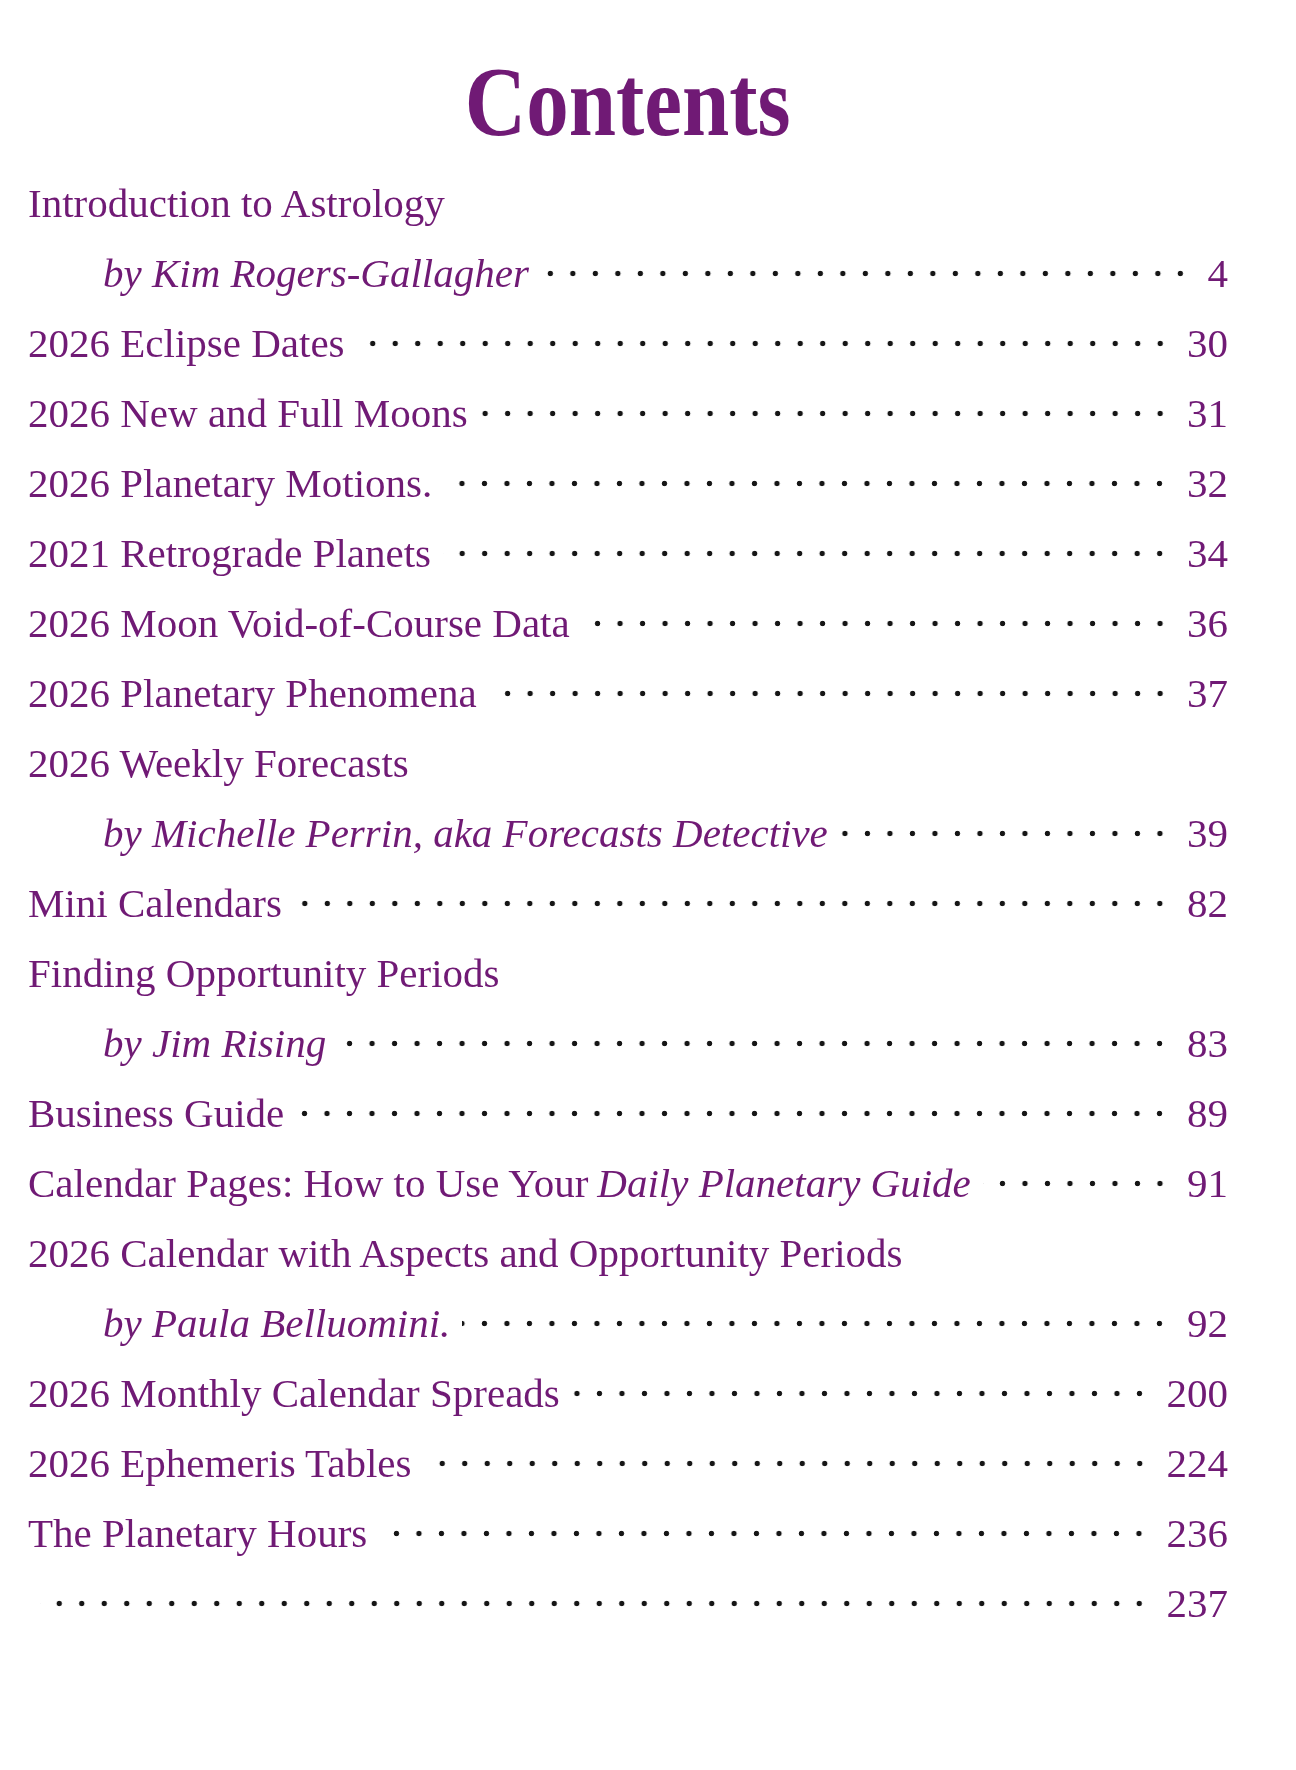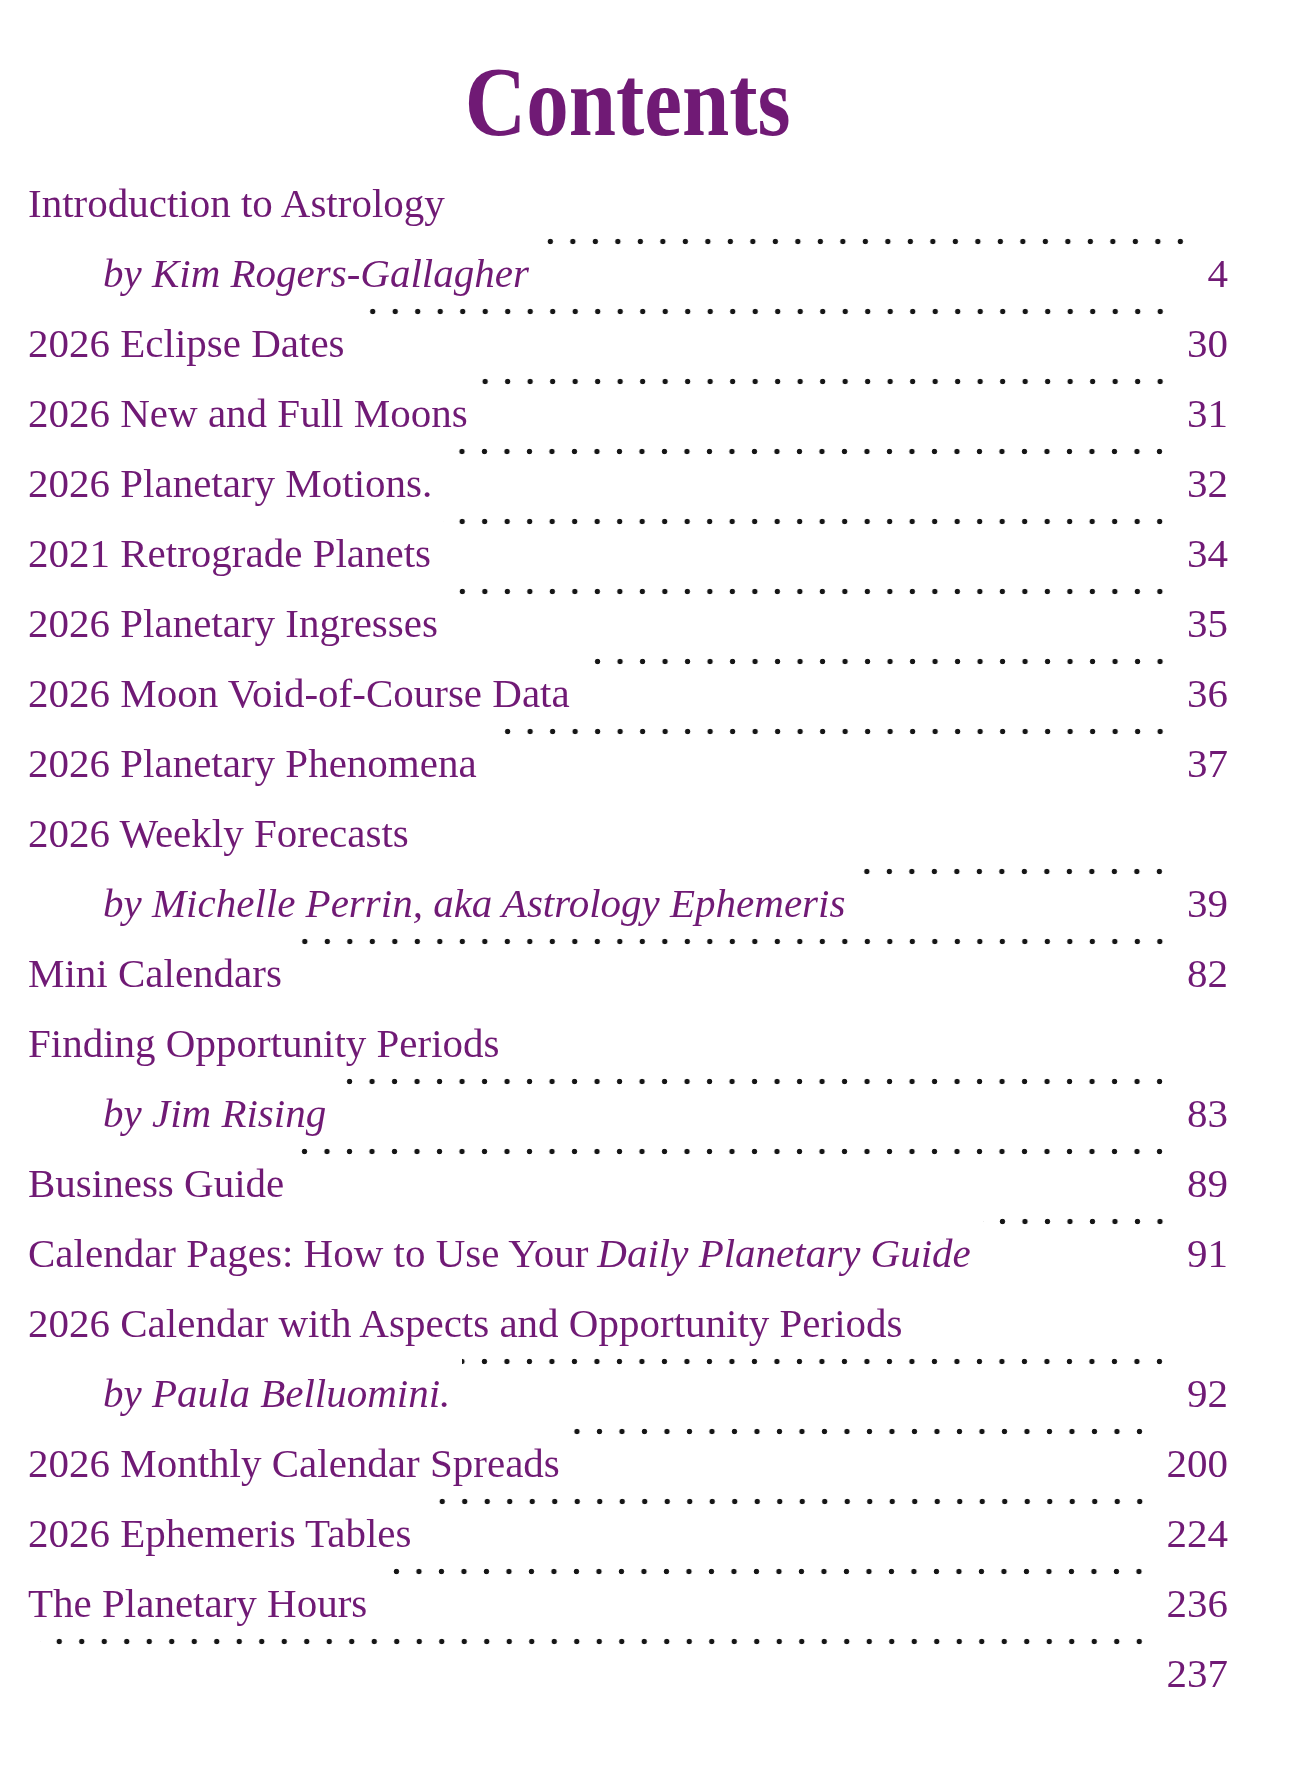--- a/index.html
+++ b/index.html
@@ -26,21 +26,21 @@
   }
   h1.title .squeeze {
     display: inline-block;
     transform: scaleX(0.85);
     transform-origin: 50% 50%;
     letter-spacing: 0px;
   }
   .toc { margin-top: 16px; }
   .row {
     display: flex;
-    align-items: flex-start;
+    align-items: center;
     height: 70px;
     font-size: 41px;
     line-height: 70px;
     white-space: nowrap;
   }
   .row.indent { padding-left: 75px; }
   .t.italic { font-style: italic; }
   .leader {
     flex: 1 1 auto;
     height: 7px;
@@ -80,39 +80,34 @@
         <span class="t">2026 Planetary Motions.</span>
         <span class="leader"></span>
         <span class="pg">32</span>
       </div>
       <div class="row">
         <span class="t">2021 Retrograde Planets</span>
         <span class="leader"></span>
         <span class="pg">34</span>
       </div>
       <div class="row">
-        <span class="t">2026 Planetary Ingresses</span>
-        <span class="leader"></span>
-        <span class="pg">35</span>
-      </div>
-      <div class="row">
         <span class="t">2026 Moon Void-of-Course Data</span>
         <span class="leader"></span>
         <span class="pg">36</span>
       </div>
       <div class="row">
         <span class="t">2026 Planetary Phenomena</span>
         <span class="leader"></span>
         <span class="pg">37</span>
       </div>
       <div class="row">
         <span class="t">2026 Weekly Forecasts</span>
       </div>
       <div class="row indent">
-        <span class="t italic">by Michelle Perrin, aka Astrology Ephemeris</span>
+        <span class="t italic">by Michelle Perrin, aka Forecasts Detective</span>
         <span class="leader"></span>
         <span class="pg">39</span>
       </div>
       <div class="row">
         <span class="t">Mini Calendars</span>
         <span class="leader"></span>
         <span class="pg">82</span>
       </div>
       <div class="row">
         <span class="t">Finding Opportunity Periods</span>

